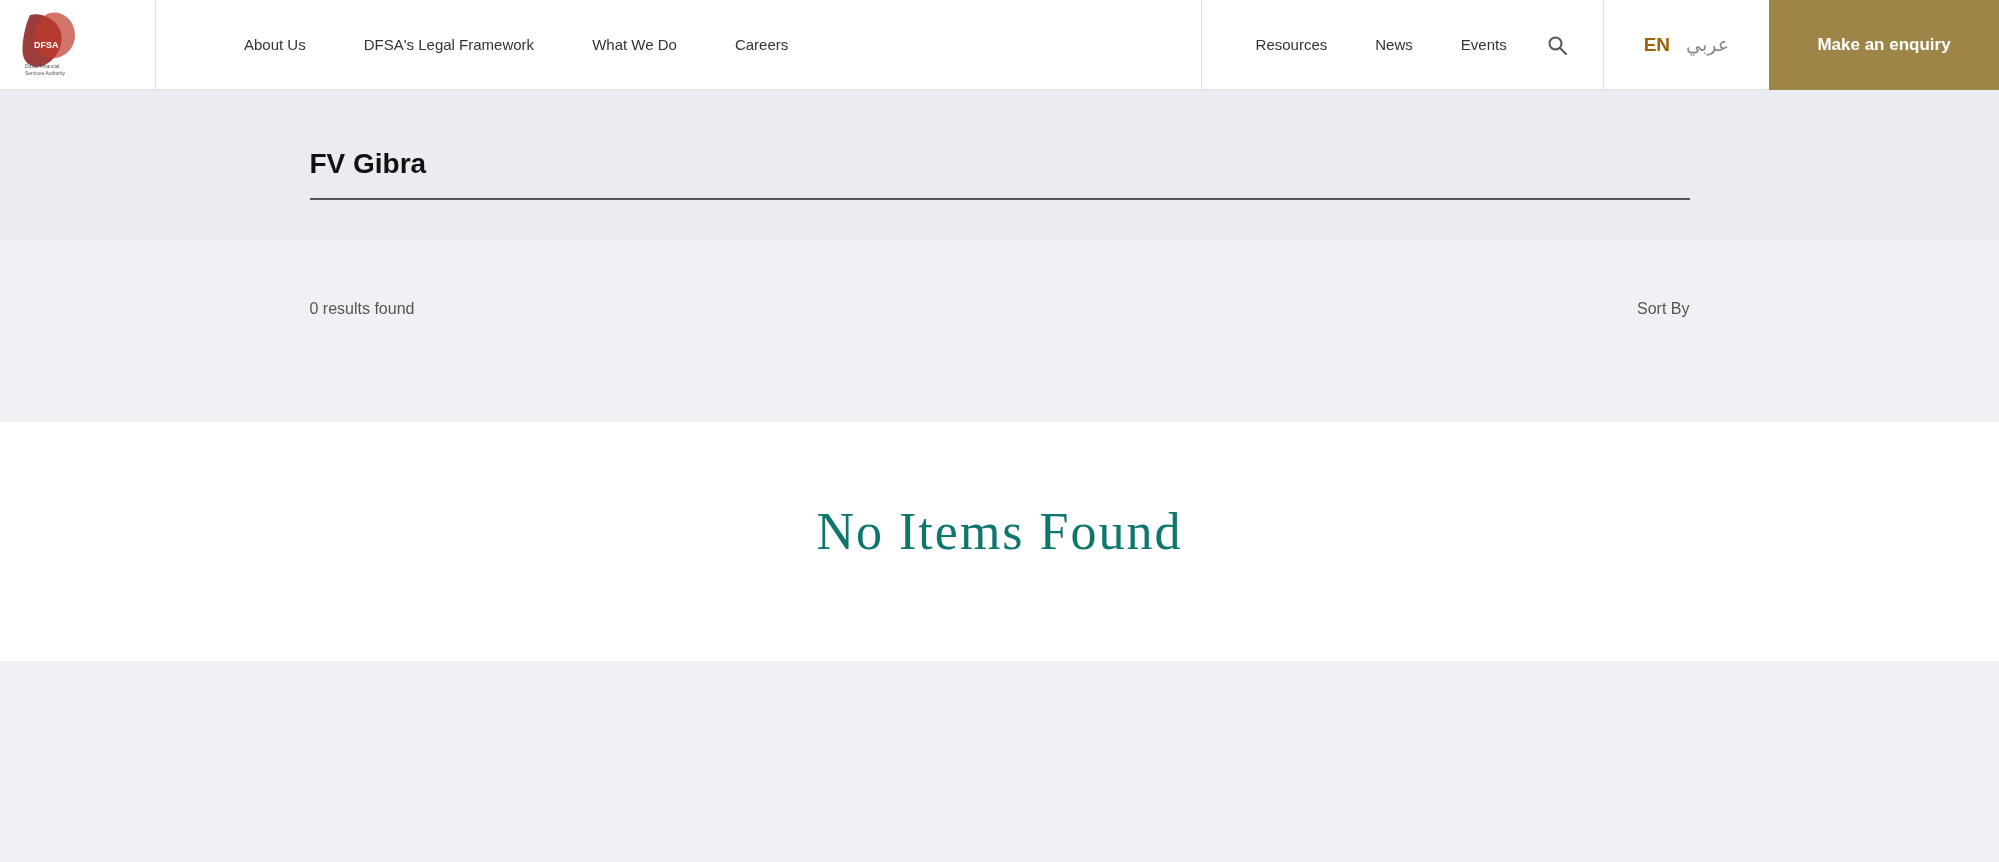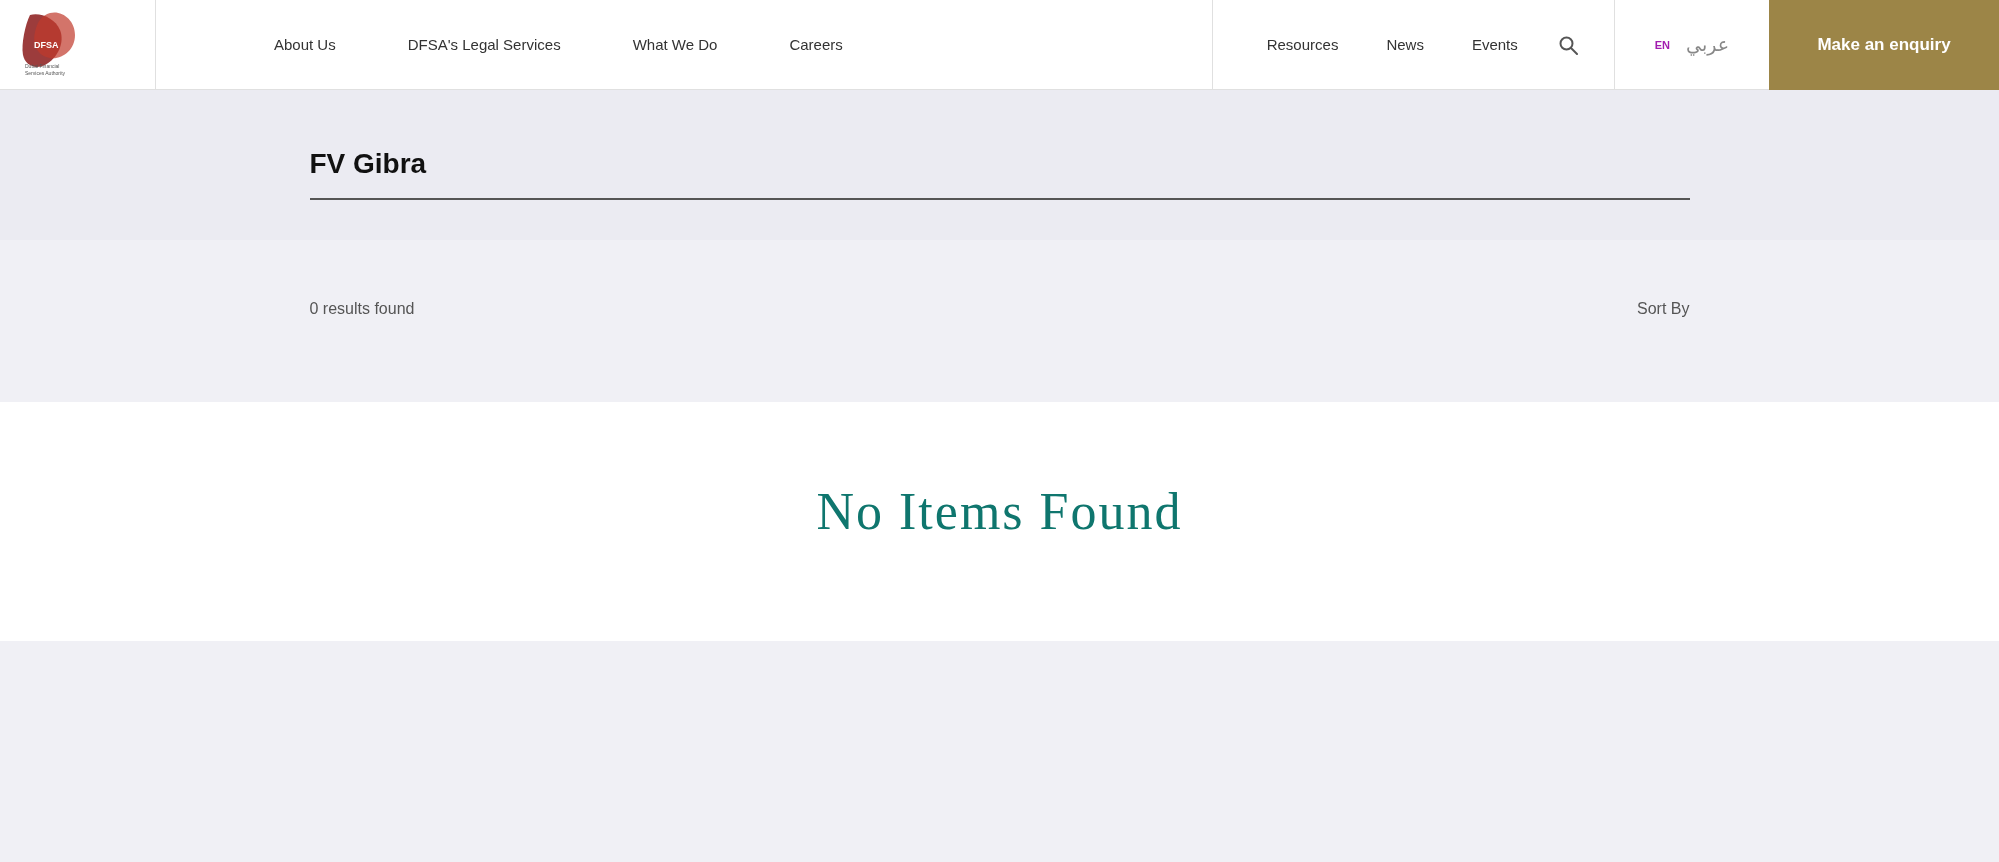--- a/index.html
+++ b/index.html
@@ -36,23 +36,23 @@
 
     
     .logo-svg {
       width: 85px;
       height: 70px;
     }
 
     .nav-left {
       display: flex;
       align-items: center;
-      gap: 16px;
+      gap: 2px;
       flex: 1;
-      padding-left: 90px;
+      padding-left: 60px;
       height: 100%;
       border-left: 1px solid #e0e0e0;
     }
 
     .nav-left a {
       text-decoration: none;
       color: #333333;
       font-size: 15px;
       padding: 0 28px;
       height: 100%;
@@ -93,22 +93,22 @@
     .lang-area {
       display: flex;
       align-items: center;
       gap: 16px;
       padding: 0 40px;
       height: 100%;
       border-left: 1px solid #e0e0e0;
     }
 
     .lang-en {
-      font-size: 11px;
-      color: #a21caf;
+      font-size: 19px;
+      color: #a16207;
       font-weight: bold;
       cursor: pointer;
     }
 
     .lang-ar {
       font-size: 19px;
       color: #888;
       cursor: pointer;
       font-family: Arial, sans-serif;
     }
@@ -166,21 +166,21 @@
     .results-container {
       max-width: 1700px;
       margin: 0 auto;
       padding: 0 160px;
     }
 
     .results-bar {
       display: flex;
       justify-content: space-between;
       align-items: center;
-      margin-bottom: 44px;
+      margin-bottom: 64px;
     }
 
     .results-count {
       font-size: 16px;
       color: #555;
     }
 
     .sort-by {
       font-size: 16px;
       color: #555;
@@ -222,21 +222,21 @@
 
       <text x="14" y="38" font-family="Arial" font-size="9" font-weight="bold" fill="#ffffff">DFSA</text>
 
       <text x="5" y="58" font-family="Arial" font-size="5" fill="#555555">Dubai Financial</text>
       <text x="5" y="65" font-family="Arial" font-size="5" fill="#555555">Services Authority</text>
     </svg>
   </div>
 
   <nav class="nav-left">
     <a>About Us</a>
-    <a>DFSA's Legal Services</a>
+    <a>DFSA's Legal Framework</a>
     <a>What We Do</a>
     <a>Careers</a>
   </nav>
 
   <nav class="nav-right">
     <a>Resources</a>
     <a>News</a>
     <a>Events</a>
     <div class="search-icon-wrap">
       <svg width="20" height="20" viewBox="0 0 20 20" fill="none" xmlns="http://www.w3.org/2000/svg">

